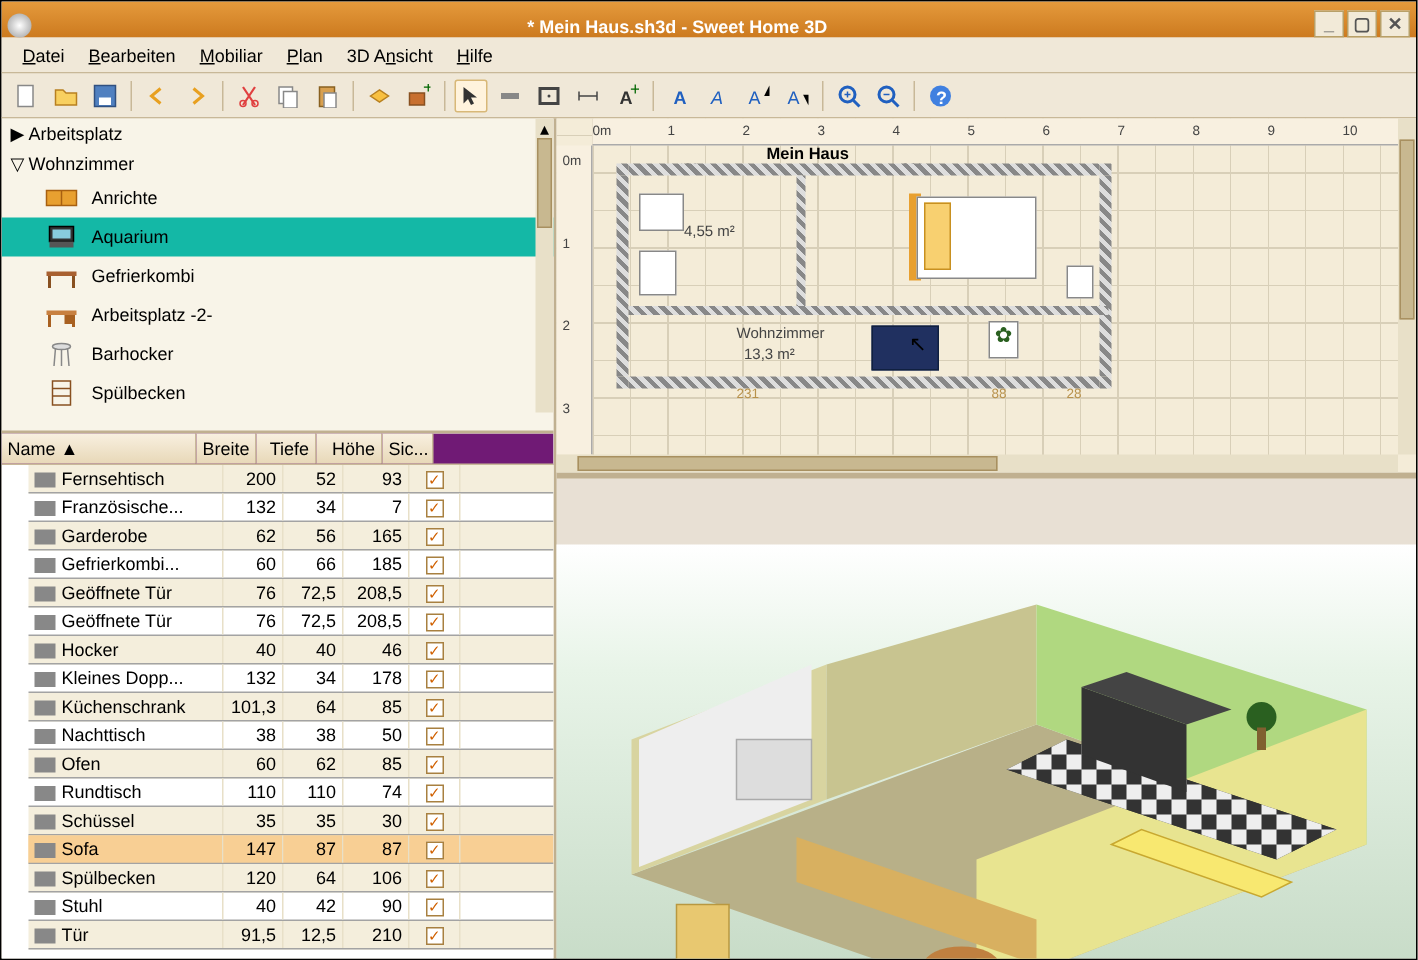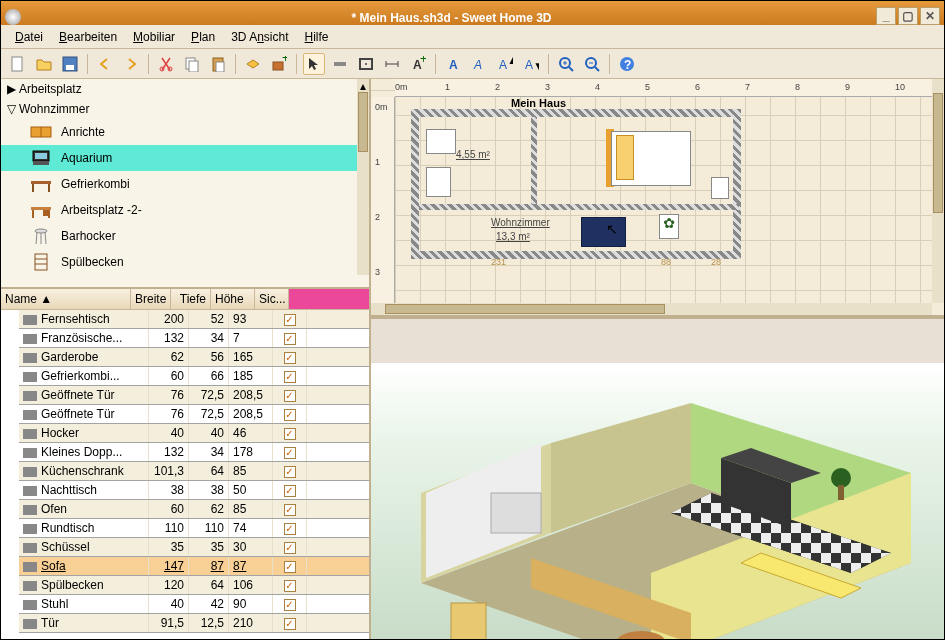--- a/index.html
+++ b/index.html
@@ -16,49 +16,49 @@
 .tbtn{width:22px;height:22px;display:flex;align-items:center;justify-content:center;cursor:pointer;border:1px solid transparent;border-radius:2px;}
 .tsep{width:1px;height:20px;background:#c8b898;margin:0 2px;}
 .tbtn.active{background:#fff3dd;border-color:#d8b878;}
 .content{display:flex;height:562px;}
 .left{width:370px;display:flex;flex-direction:column;border-right:2px solid #c0b090;}
 .catalog{height:210px;background:#f8f4e8;overflow-y:auto;border-bottom:2px solid #c0b090;position:relative;}
 .catrow{display:flex;align-items:center;padding:3px 6px;cursor:pointer;}
 .catrow.cat{font-size:12px;}
 .catrow .tri{width:12px;display:inline-block;}
 .catrow.item{padding-left:28px;gap:8px;}
-.catrow.item.sel{background:#5eead4;}
+.catrow.item.sel{background:#14b8a6;}
 .caticon{width:24px;height:20px;display:flex;align-items:center;justify-content:center;}
 .props{flex:1;background:#fff;overflow-y:auto;}
-.phead{display:flex;background:#ec4899;border-bottom:1px solid #c8b898;position:sticky;top:0;}
+.phead{display:flex;background:#701a75;border-bottom:1px solid #c8b898;position:sticky;top:0;}
 .phead .pcol{padding:3px 4px;border-right:1px solid #c8b898;background:linear-gradient(#f8f0e0,#e8d8b8);}
 .pcol.n{width:130px;}
 .pcol.b{width:40px;text-align:right;}
 .pcol.t{width:40px;text-align:right;}
-.pcol.h{width:44px;}
+.pcol.h{width:44px;text-align:right;}
 .pcol.s{width:34px;text-align:center;}
 .prow{display:flex;border-bottom:1px solid #a3a3a3;margin-left:18px;}
 .prow:nth-child(odd){background:#f4eedc;}
 .prow .pcol{padding:2px 4px;border-right:1px solid #e8e0c8;}
 .prow.sel{background:#f8cf94;}
-.prow.sel .pcol{background:#f8cf94;text-decoration:underline;}
+.prow.sel .pcol{background:#f8cf94;}
 .chk{width:12px;height:12px;border:1px solid #a88040;background:#fff;display:inline-flex;align-items:center;justify-content:center;color:#d06000;font-size:10px;}
 .right{flex:1;display:flex;flex-direction:column;gap:44px;}
 .plan{height:240px;background:#f0e8d8;position:relative;overflow:hidden;border-bottom:4px solid #c0b090;}
 .gridbg{position:absolute;inset:0;background:
  repeating-linear-gradient(0deg,transparent,transparent 24px,#d8cfb8 24px,#d8cfb8 25px),
  repeating-linear-gradient(90deg,transparent,transparent 24px,#d8cfb8 24px,#d8cfb8 25px),
  #f4ecd8;}
 .ruler-h{position:absolute;top:0;left:24px;right:12px;height:18px;background:#f8f0e0;border-bottom:1px solid #aaa;display:flex;}
 .ruler-v{position:absolute;top:18px;left:0;width:24px;bottom:12px;background:#f8f0e0;border-right:1px solid #aaa;}
 .rtick{position:absolute;font-size:9px;color:#444;}
 .floorplan{position:absolute;top:30px;left:40px;width:450px;height:190px;}
 .outerwall{position:absolute;top:0;left:0;width:330px;height:150px;border:8px solid transparent;border-image:repeating-linear-gradient(45deg,#888,#888 3px,#ddd 3px,#ddd 6px) 8;}
 .innerwall{position:absolute;background:repeating-linear-gradient(45deg,#888,#888 3px,#ddd 3px,#ddd 6px);}
-.roomlbl{position:absolute;font-size:10px;color:#444;text-align:left;text-decoration:underline;}
+.roomlbl{position:absolute;font-size:10px;color:#444;text-align:left;}
 .dimlbl{position:absolute;font-size:9px;color:#444;}
 .bed{position:absolute;top:22px;left:200px;width:80px;height:55px;background:#fff;border:1px solid #888;}
 .bedhead{position:absolute;top:20px;left:195px;width:8px;height:58px;background:#e8a030;}
 .pillow{position:absolute;top:26px;left:205px;width:18px;height:45px;background:#f8d070;border:1px solid #c89020;}
 .view3d{flex:1;background:linear-gradient(180deg,#fff 0%,#e8f4e8 30%,#c8dcc8 100%);position:relative;overflow:hidden;}
 .scrollbar-v{position:absolute;right:0;top:0;bottom:12px;width:12px;background:#e8e0c8;}
 .scrollbar-h{position:absolute;bottom:0;left:0;right:12px;height:12px;background:#e8e0c8;}
 .thumb{background:#c8b890;border:1px solid #a89060;}
 svg{display:block;}
 </style>

